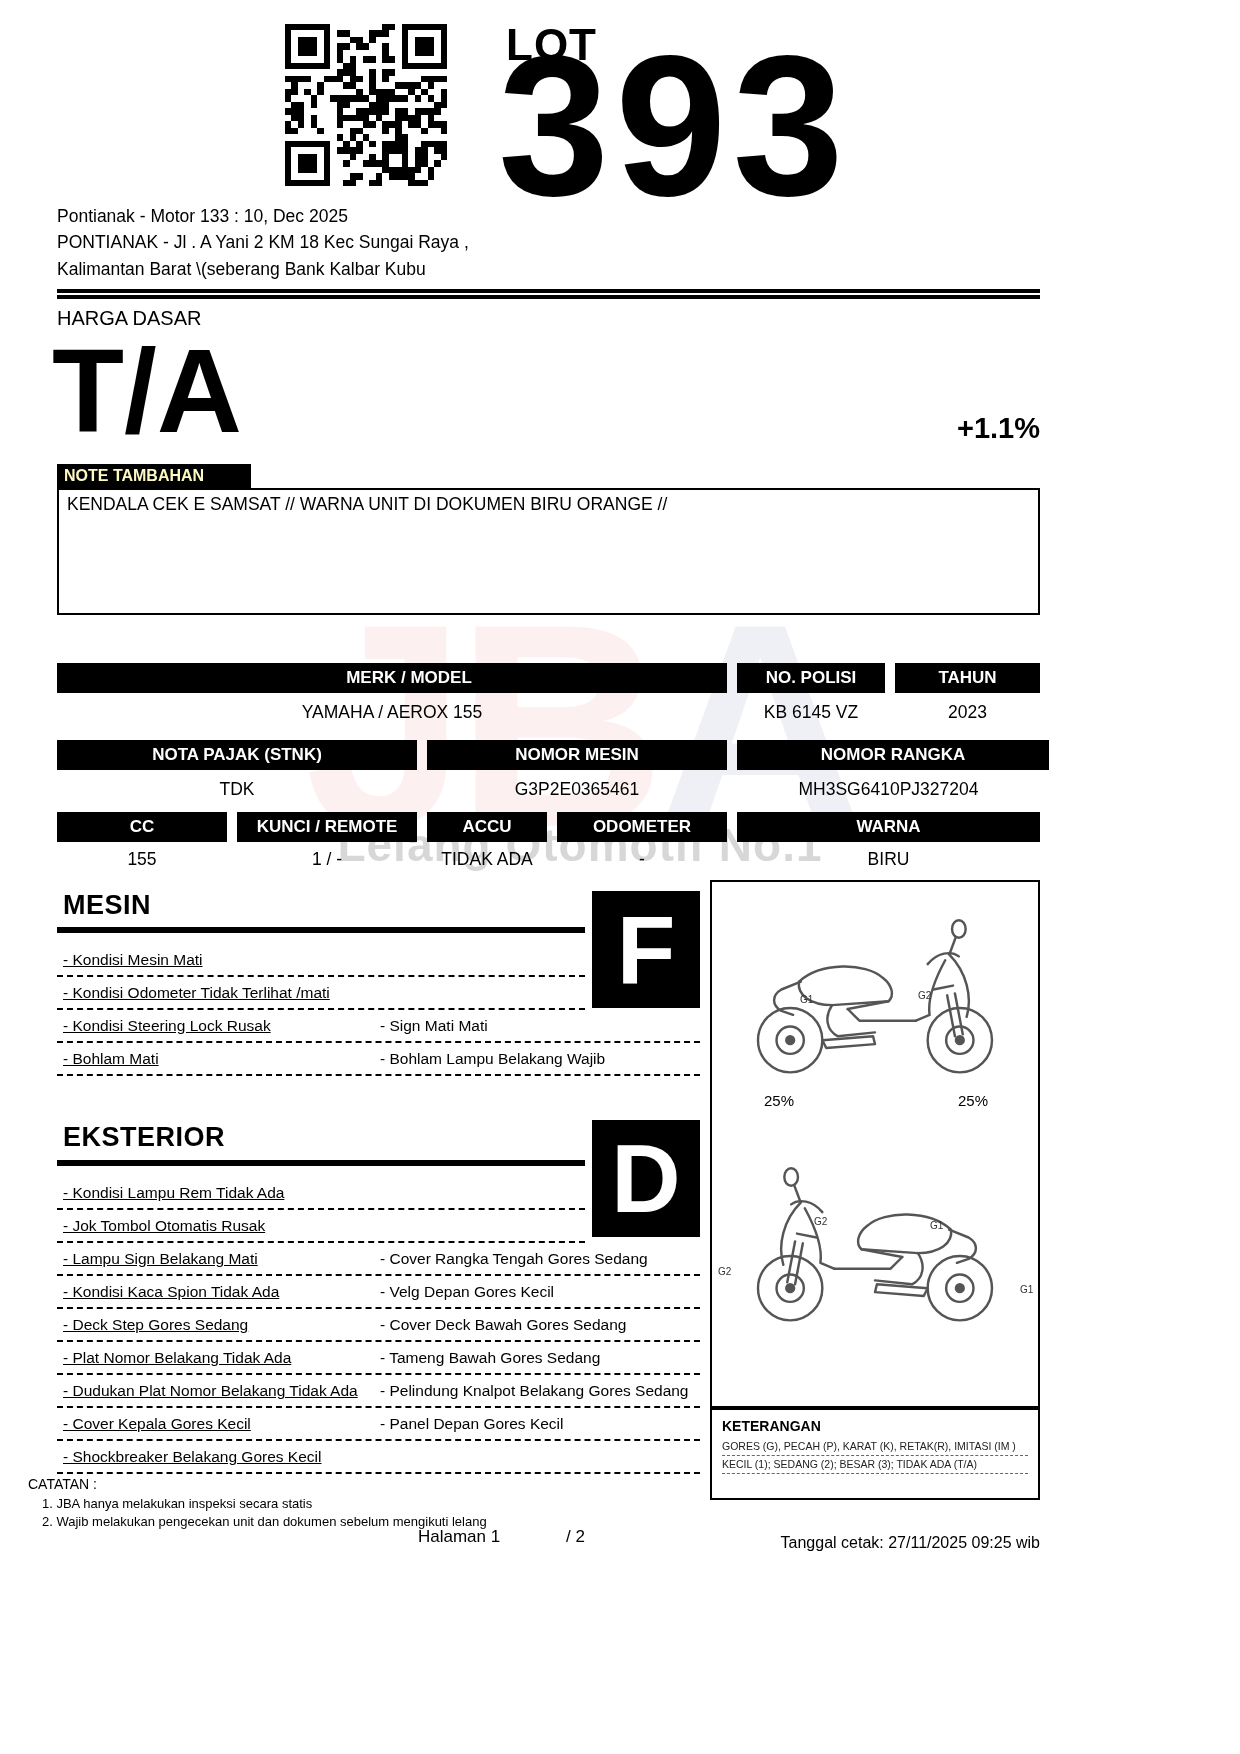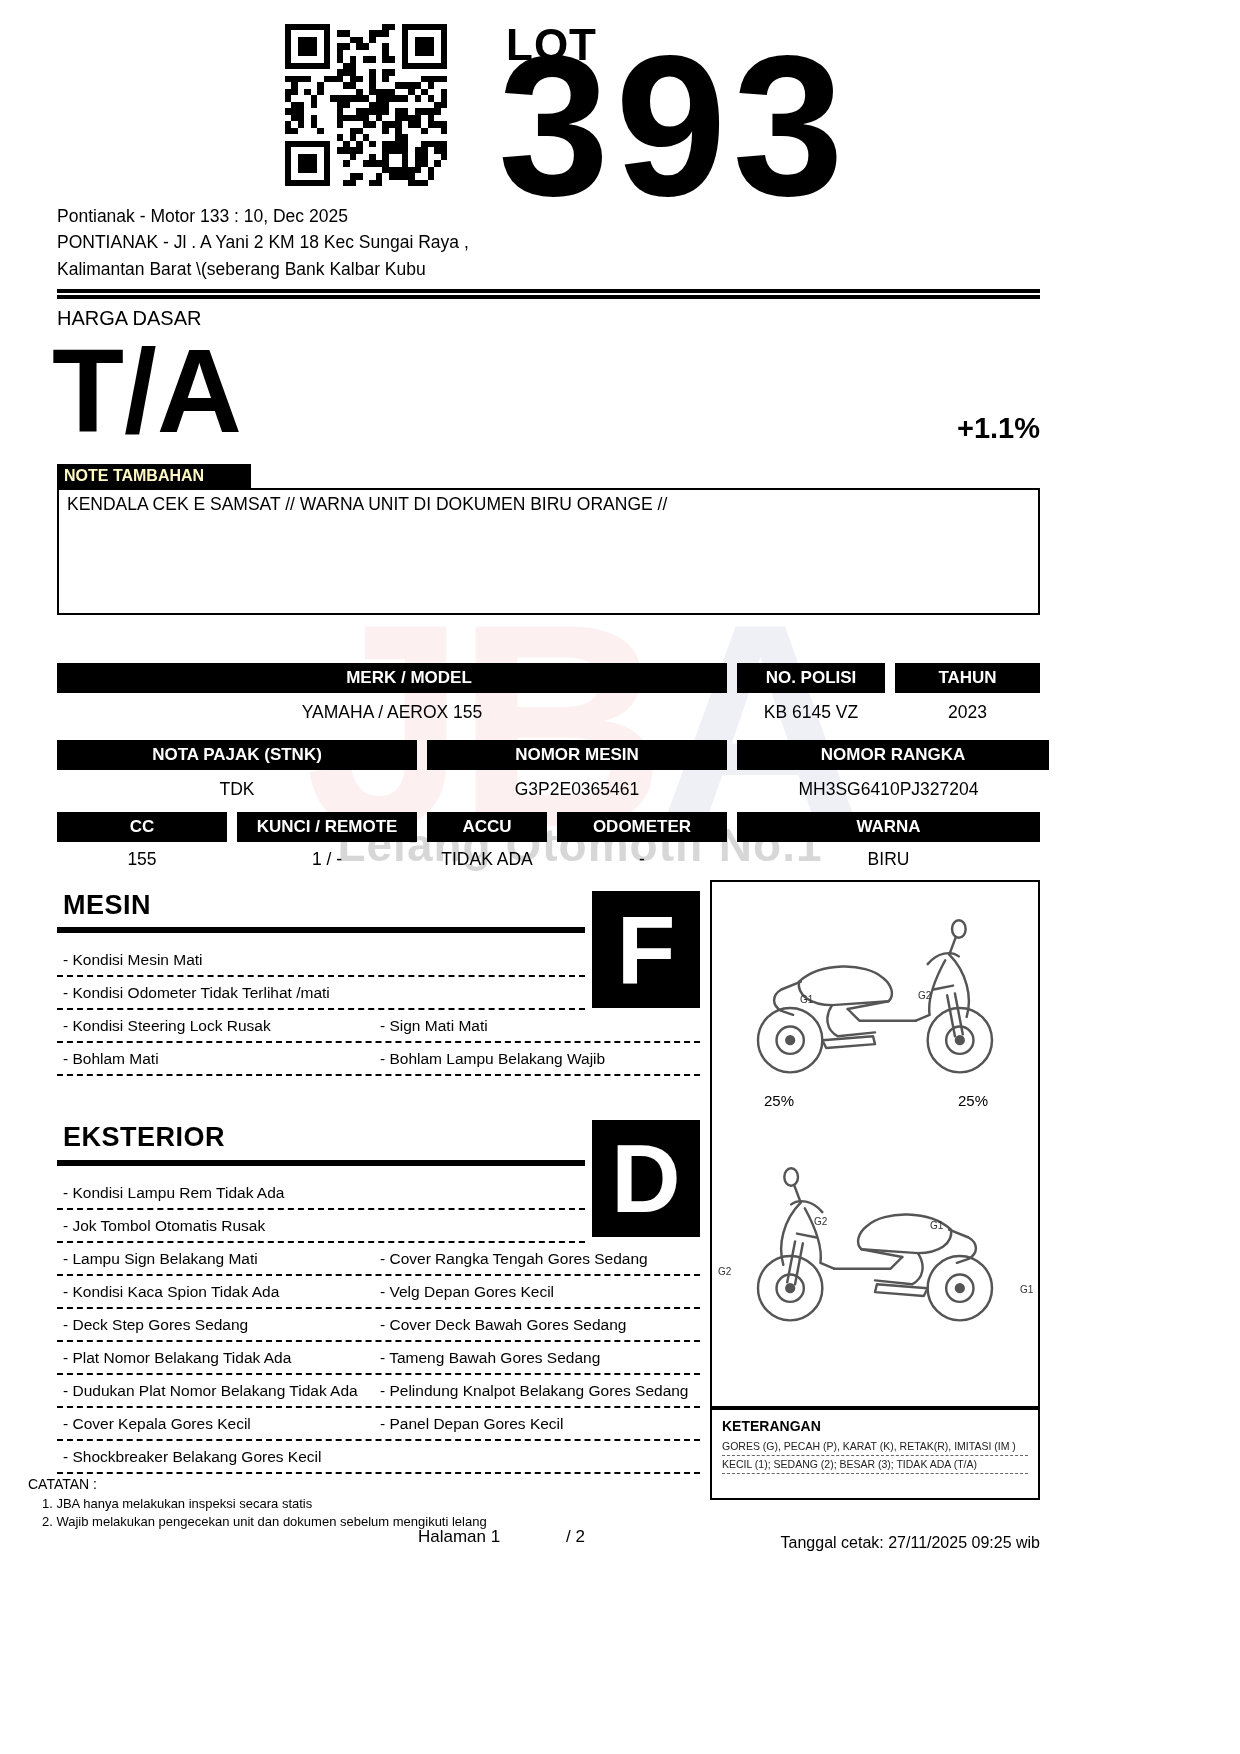--- a/index.html
+++ b/index.html
@@ -38,21 +38,21 @@
     font-weight:bold; text-align:center; font-size:17px; }
   .tval { position:absolute; text-align:center; font-size:17.5px; line-height:20px; }
 
   
   .section-title { position:absolute; font-size:27px; font-weight:bold; letter-spacing:0.5px; }
   .section-rule { position:absolute; height:6px; background:#000; }
   .grade-box { position:absolute; width:108px; height:117px; background:#000; color:#fff;
     font-weight:bold; font-size:96px; text-align:center; line-height:117px; }
   .rows { position:absolute; }
   .row { display:flex; border-bottom:2px dashed #000; padding:6px 0 6px 6px; font-size:15.5px; line-height:19px; }
-  .row .cl { width:317px; }
+  .row .cl { width:317px;text-decoration:underline; }
   .row .cr { flex:1; }
   .w-short { width:528px; }
   .w-long { width:643px; }
 
   
   .diagram-box { position:absolute; left:710px; top:880px; width:330px; height:528px; border:2px solid #000; }
   .scooter { position:absolute; left:13px; width:300px; height:195px; }
   .scooter.s-top { top:10px; }
   .scooter.s-bottom { top:258px; }
   .pct { position:absolute; font-size:15px; }

